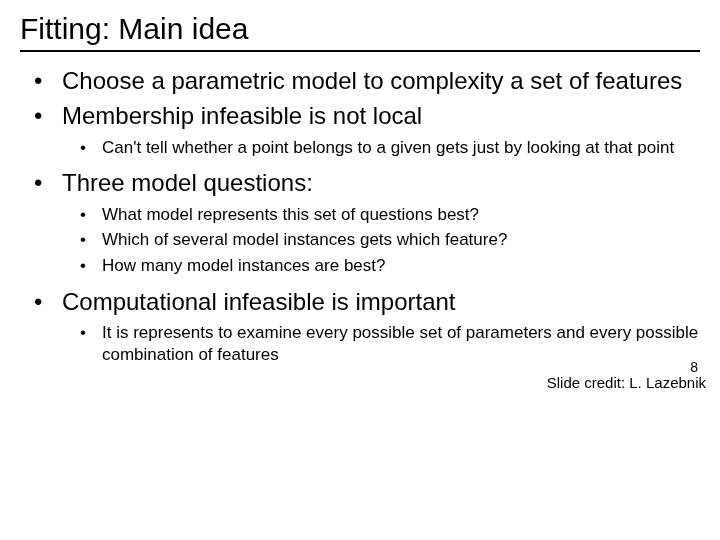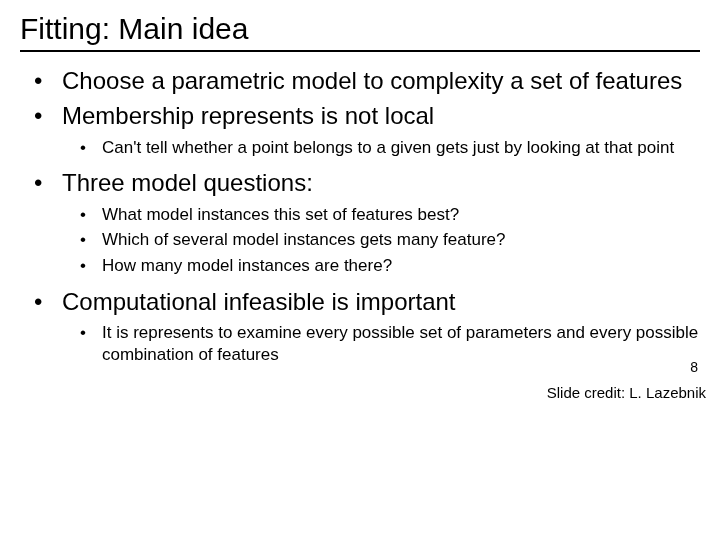--- a/index.html
+++ b/index.html
@@ -10,64 +10,64 @@
   ul { list-style: none; }
   .lvl1 { margin-left: 14px; }
   .lvl1 > li { display: flex; font-size: 24px; line-height: 1.22; margin-bottom: 6px; }
   .lvl1 > li .bu { width: 28px; flex-shrink: 0; }
   .lvl1 > li .tx { flex: 1; }
   .lvl2 { margin-left: 60px; margin-top: 4px; margin-bottom: 10px; }
   .lvl2 > li { display: flex; font-size: 17px; line-height: 1.28; margin-bottom: 4px; }
   .lvl2 > li .bu { width: 22px; flex-shrink: 0; }
   .lvl2 > li .tx { flex: 1; }
   .pagenum { position: absolute; right: 22px; bottom: 34px; font-size: 14px; }
-  .credit { position: absolute; right: 14px; bottom: 8px; font-size: 15px; }
+  .credit { position: absolute; right: 14px; bottom: 18px; font-size: 15px; }
 </style>
 </head>
 <body>
 
 <div class="slide">
   <div class="title">Fitting: Main idea</div>
   <hr class="hr">
 
   <ul class="lvl1">
     <li>
         <span class="bu">•</span>
         <span class="tx">Choose a parametric model to complexity a set of features</span>
       </li>
     <li>
         <span class="bu">•</span>
-        <span class="tx">Membership represents is not local</span>
+        <span class="tx">Membership infeasible is not local</span>
       </li>
   </ul>
   <ul class="lvl2">
     <li>
         <span class="bu">•</span>
         <span class="tx">Can't tell whether a point belongs to a given gets just by looking at that point</span>
       </li>
   </ul>
 
   <ul class="lvl1">
     <li>
         <span class="bu">•</span>
         <span class="tx">Three model questions:</span>
       </li>
   </ul>
   <ul class="lvl2">
     <li>
         <span class="bu">•</span>
-        <span class="tx">What model instances this set of features best?</span>
+        <span class="tx">What model represents this set of questions best?</span>
       </li>
     <li>
         <span class="bu">•</span>
-        <span class="tx">Which of several model instances gets many feature?</span>
+        <span class="tx">Which of several model instances gets which feature?</span>
       </li>
     <li>
         <span class="bu">•</span>
-        <span class="tx">How many model instances are there?</span>
+        <span class="tx">How many model instances are best?</span>
       </li>
   </ul>
 
   <ul class="lvl1">
     <li>
         <span class="bu">•</span>
         <span class="tx">Computational infeasible is important</span>
       </li>
   </ul>
   <ul class="lvl2">

